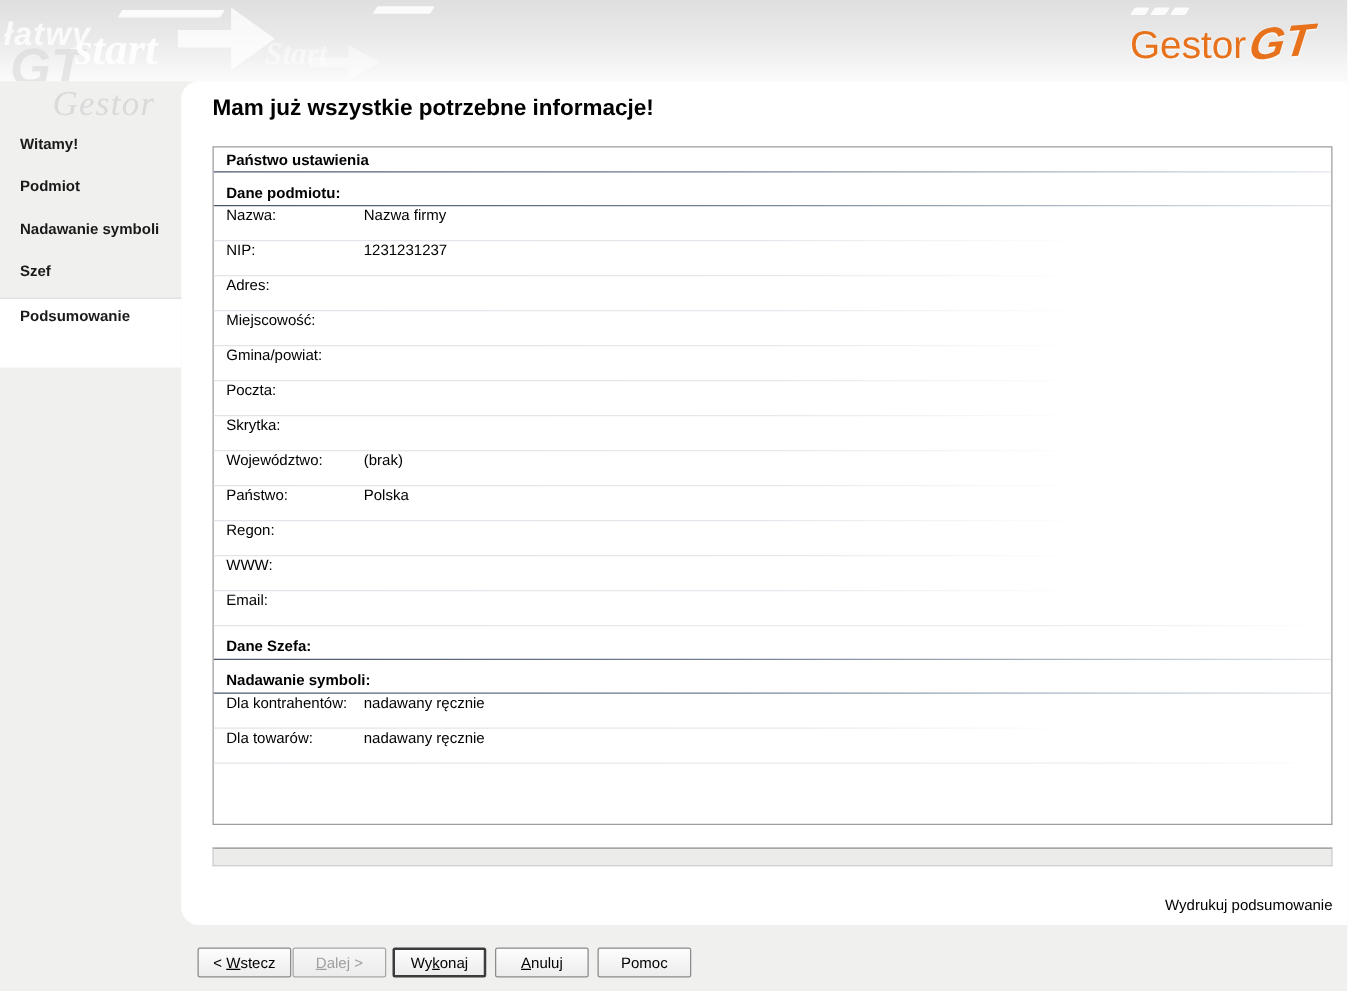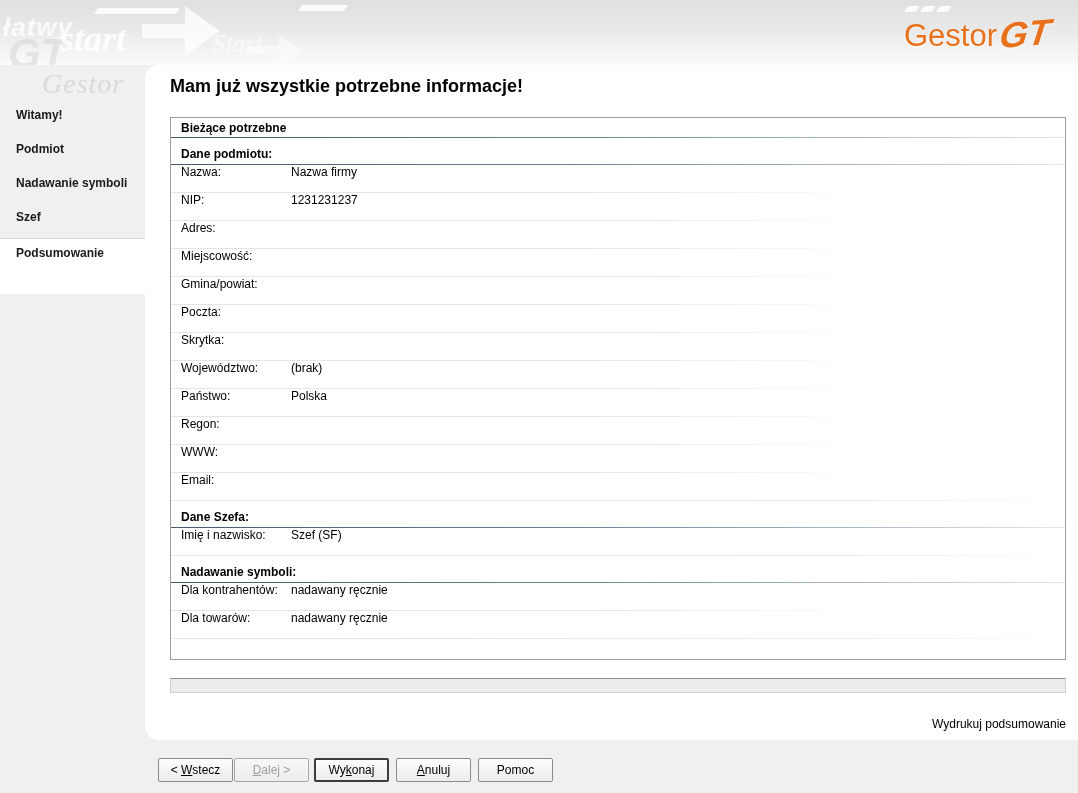--- a/index.html
+++ b/index.html
@@ -146,21 +146,21 @@
 
   <div class="side-item i0">Witamy!</div>
   <div class="side-item i1">Podmiot</div>
   <div class="side-item i2">Nadawanie symboli</div>
   <div class="side-item i3">Szef</div>
   <div class="side-item selected">Podsumowanie</div>
 
   <div class="page-title">Mam już wszystkie potrzebne informacje!</div>
 
   <div class="panel">
-    <div class="panel-title">Bieżące potrzebne</div>
+    <div class="panel-title">Państwo ustawienia</div>
     <div class="hr-dark"></div>
 
     <div class="sec-head">Dane podmiotu:</div>
     <div class="hr-dark"></div>
 
     <div class="row">
       <span class="lbl">Nazwa:</span>
       <span class="val">Nazwa firmy</span>
     </div>
     <div class="row">
@@ -204,24 +204,20 @@
       <span class="val"></span>
     </div>
     <div class="row full">
       <span class="lbl">Email:</span>
       <span class="val"></span>
     </div>
 
     <div class="sec-head">Dane Szefa:</div>
     <div class="hr-dark"></div>
 
-    <div class="row full">
-      <span class="lbl">Imię i nazwisko:</span>
-      <span class="val">Szef (SF)</span>
-    </div>
 
     <div class="sec-head">Nadawanie symboli:</div>
     <div class="hr-dark"></div>
 
     <div class="row">
       <span class="lbl">Dla kontrahentów:</span>
       <span class="val">nadawany ręcznie</span>
     </div>
     <div class="row full">
       <span class="lbl">Dla towarów:</span>

